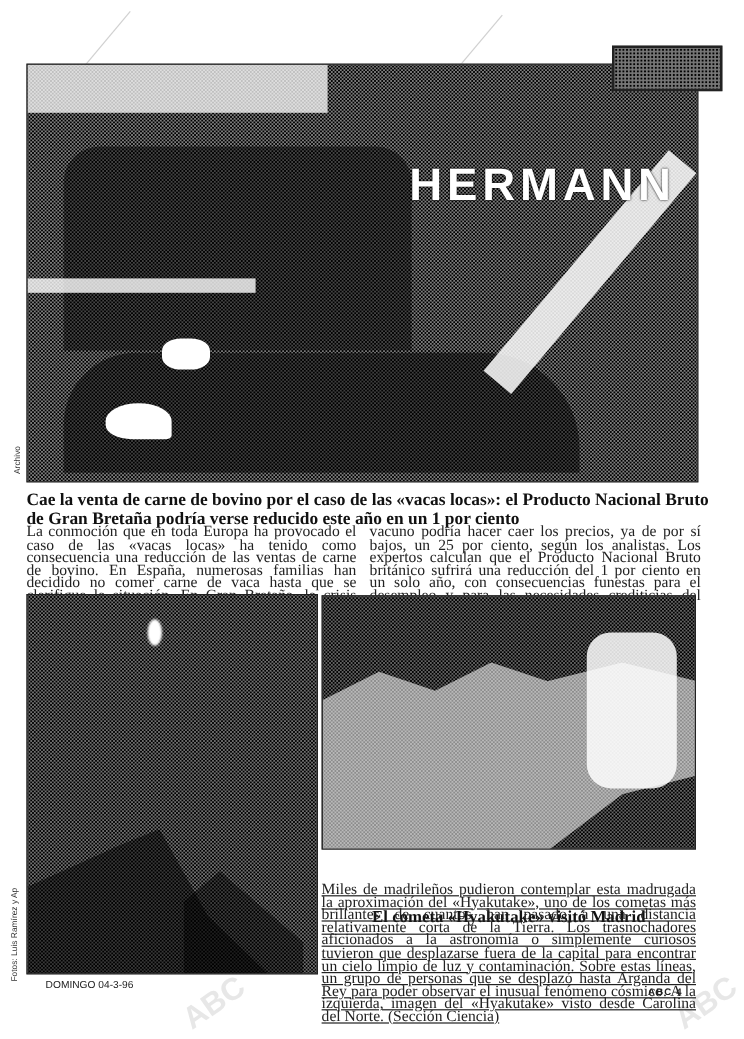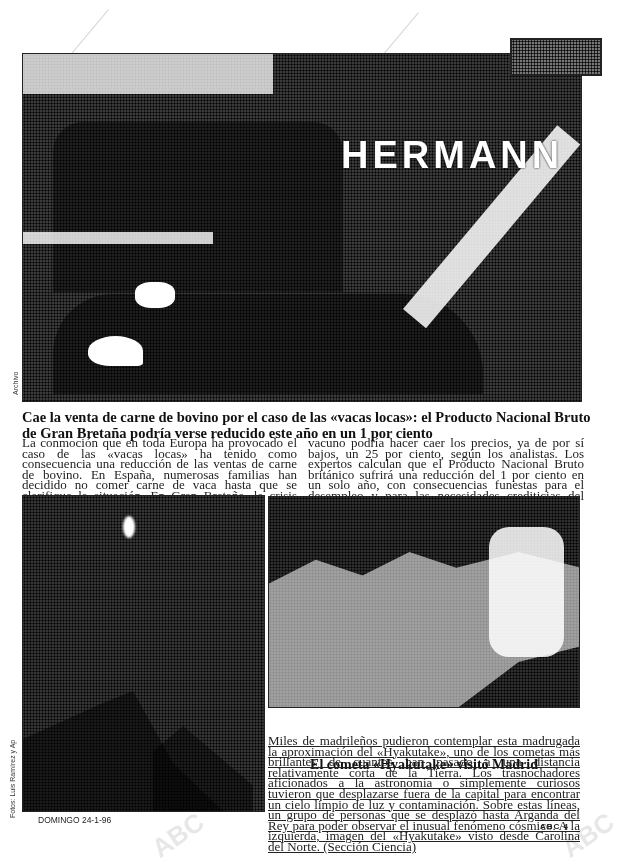--- a/index.html
+++ b/index.html
@@ -97,14 +97,14 @@
 <div class="credit-vert" style="left:9px;top:818px;">Fotos: Luis Ramírez y Ap</div>
 
 <div class="halftone photo-right">
   <div class="crowd"></div>
   <div class="bright"></div>
 </div>
 
 <div class="comet-title">El cometa «Hyakutake» visitó Madrid</div>
 <div class="cols col-comet">Miles de madrileños pudieron contemplar esta madrugada la aproximación del «Hyakutake», uno de los cometas más brillantes de cuantos han pasado a una distancia relativamente corta de la Tierra. Los trasnochadores aficionados a la astronomía o simplemente curiosos tuvieron que desplazarse fuera de la capital para encontrar un cielo limpio de luz y contaminación. Sobre estas líneas, un grupo de personas que se desplazó hasta Arganda del Rey para poder observar el inusual fenómeno cósmico. A la izquierda, imagen del «Hyakutake» visto desde Carolina del Norte. (Sección Ciencia)</div>
 
-<div class="dateline">DOMINGO 24-1-96</div>
+<div class="dateline">DOMINGO 04-3-96</div>
 <div class="pagenum">ABC 4</div>
 
 </body></html>

